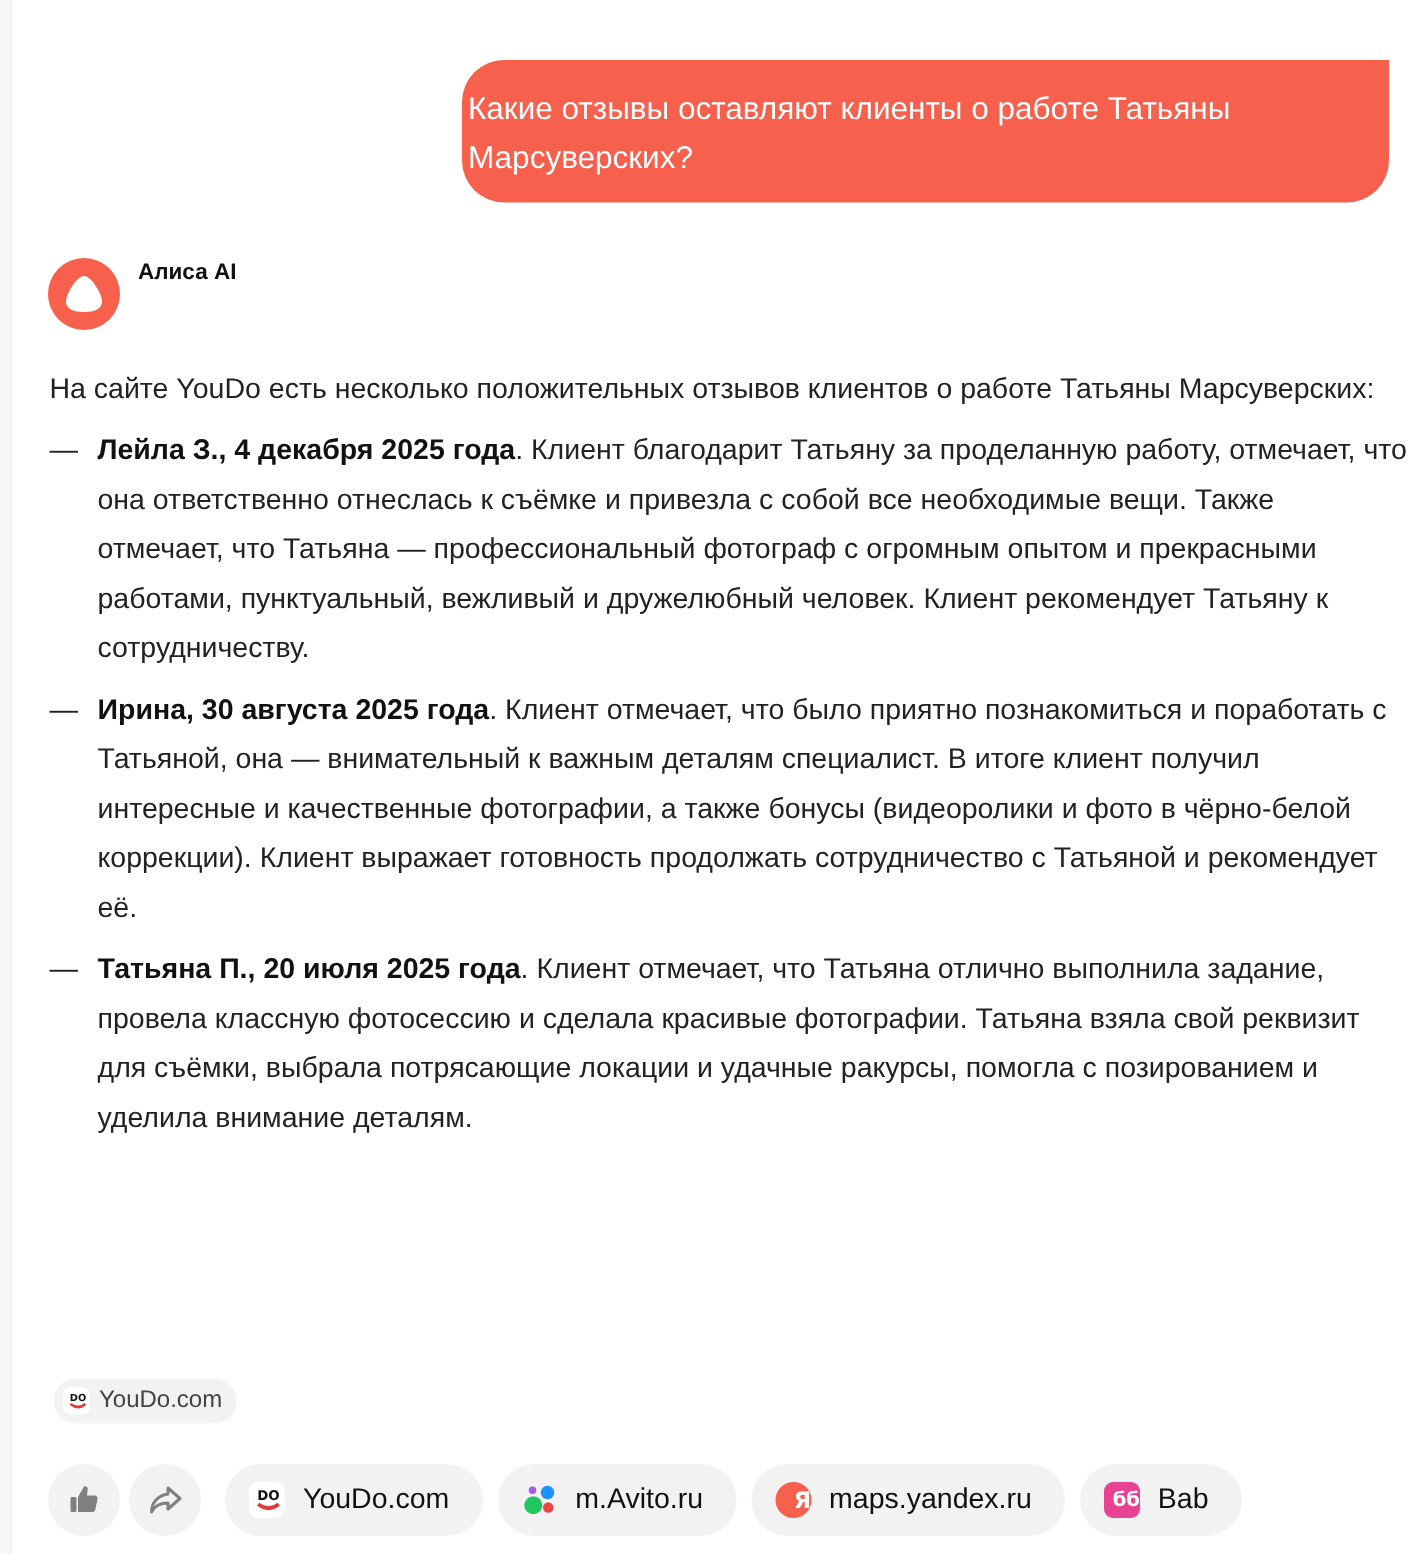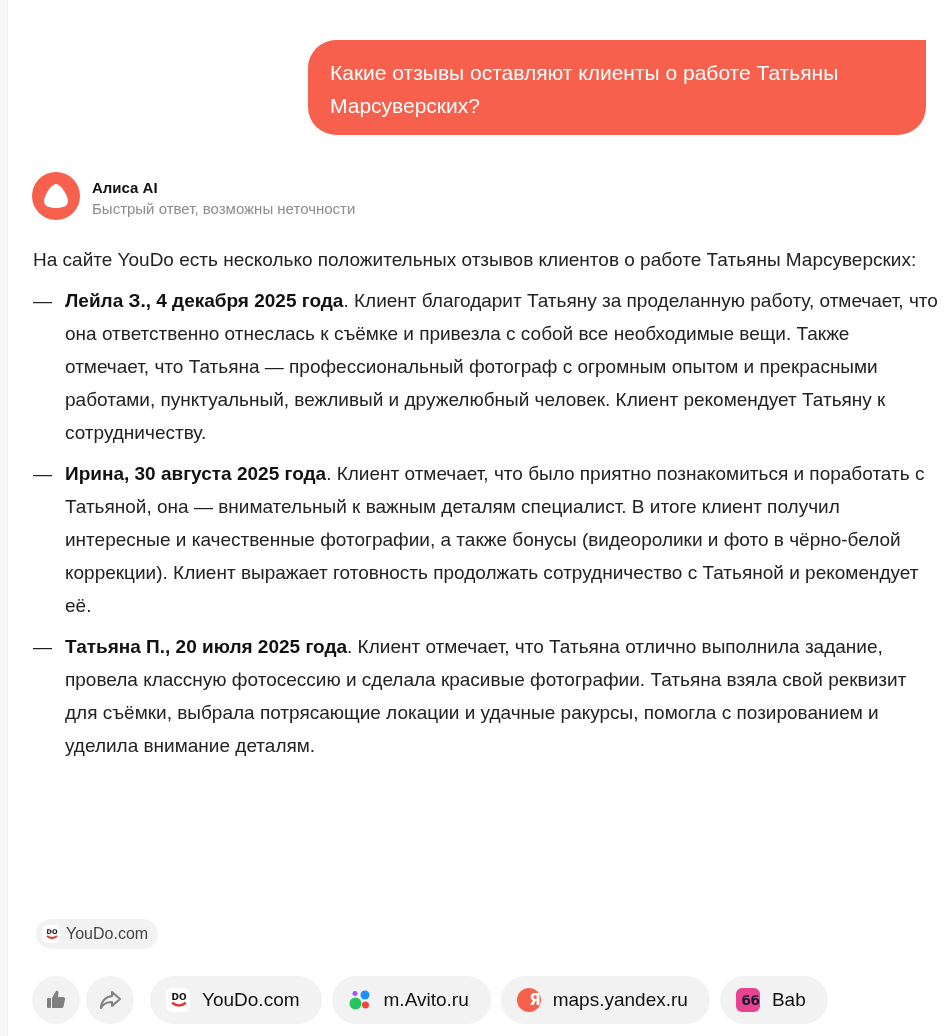--- a/index.html
+++ b/index.html
@@ -5,25 +5,25 @@
   * { box-sizing: border-box; margin: 0; padding: 0; }
   html, body { width: 951px; height: 1036px; overflow: hidden; background: #ffffff; }
   body { font-family: "Liberation Sans", "DejaVu Sans", sans-serif; color: #1f1f1f; position: relative; }
 
   .left-rail { position: absolute; left: 0; top: 0; width: 8px; height: 1036px; background: #f7f7f7; border-right: 1px solid #efefef; }
 
   .user-bubble {
     position: absolute; left: 308px; top: 40px; width: 618px; height: 95px;
     background: #f6604c; color: #ffffff;
     border-radius: 28px 0 28px 28px;
-    padding: 16px 22px 0 22px;
+    padding: 16px 22px 0 4px;
     font-size: 21px; line-height: 33px;
   }
 
-  .assistant-header { position: absolute; left: 32px; top: 172px; display: flex; align-items: flex-end; }
+  .assistant-header { position: absolute; left: 32px; top: 172px; display: flex; align-items: flex-start; }
   .alice-logo { width: 48px; height: 48px; position: relative; }
   .alice-logo svg { display: block; }
   .assistant-meta { margin-left: 12px; }
   .assistant-name { font-size: 15px; font-weight: bold; color: #111; line-height: 20px; }
   .assistant-note { font-size: 15px; color: #8c8c8c; line-height: 22px; }
 
   .answer { position: absolute; left: 33px; top: 243px; width: 905px; font-size: 19px; line-height: 33px; color: #222; }
   .intro { margin-bottom: 8px; }
   .review { position: relative; padding-left: 32px; margin-bottom: 8px; }
   .review .dash { position: absolute; left: 0; top: 0; }
@@ -54,21 +54,20 @@
 
 <div class="assistant-header">
   <div class="alice-logo">
     <svg width="48" height="48" viewBox="0 0 48 48">
       <circle cx="24" cy="24" r="24" fill="#f6604c"></circle>
       <path d="M24 12 C29 12 36 24 36 29 C36 34 31 36 24 36 C17 36 12 34 12 29 C12 24 19 12 24 12 Z" fill="#ffffff"></path>
     </svg>
   </div>
   <div class="assistant-meta">
     <div class="assistant-name">Алиса AI</div>
-    <div class="assistant-note">Быстрый ответ, возможны неточности</div>
   </div>
 </div>
 
 <div class="answer">
   <div class="intro">На сайте YouDo есть несколько положительных отзывов клиентов о работе Татьяны Марсуверских:</div>
 
   <div class="review">
     <span class="dash">—</span>
     <b>Лейла З., 4 декабря 2025 года</b><span>. Клиент благодарит Татьяну за проделанную работу, отмечает, что она ответственно отнеслась к съёмке и привезла с собой все необходимые вещи. Также отмечает, что Татьяна — профессиональный фотограф с огромным опытом и прекрасными работами, пунктуальный, вежливый и дружелюбный человек. Клиент рекомендует Татьяну к сотрудничеству.</span>
   </div>
@@ -132,17 +131,17 @@
 
   <div class="site-chip">
     <span class="chip-icon" style="background:#f6604c;border-radius:12px;">
       <span style="color:#fff;font-size:15px;font-weight:bold;font-family:'DejaVu Sans',sans-serif;line-height:1;">Я</span>
     </span>
     <span>maps.yandex.ru</span>
   </div>
 
   <div class="site-chip">
     <span class="chip-icon" style="background:#e84393;">
-      <span style="color:#0f172a;font-size:13px;font-weight:bold;font-family:'DejaVu Sans',sans-serif;line-height:1;">бб</span>
+      <span style="color:#ffffff;font-size:13px;font-weight:bold;font-family:'DejaVu Sans',sans-serif;line-height:1;">бб</span>
     </span>
     <span>Bab</span>
   </div>
 </div>
 
 </body></html>

